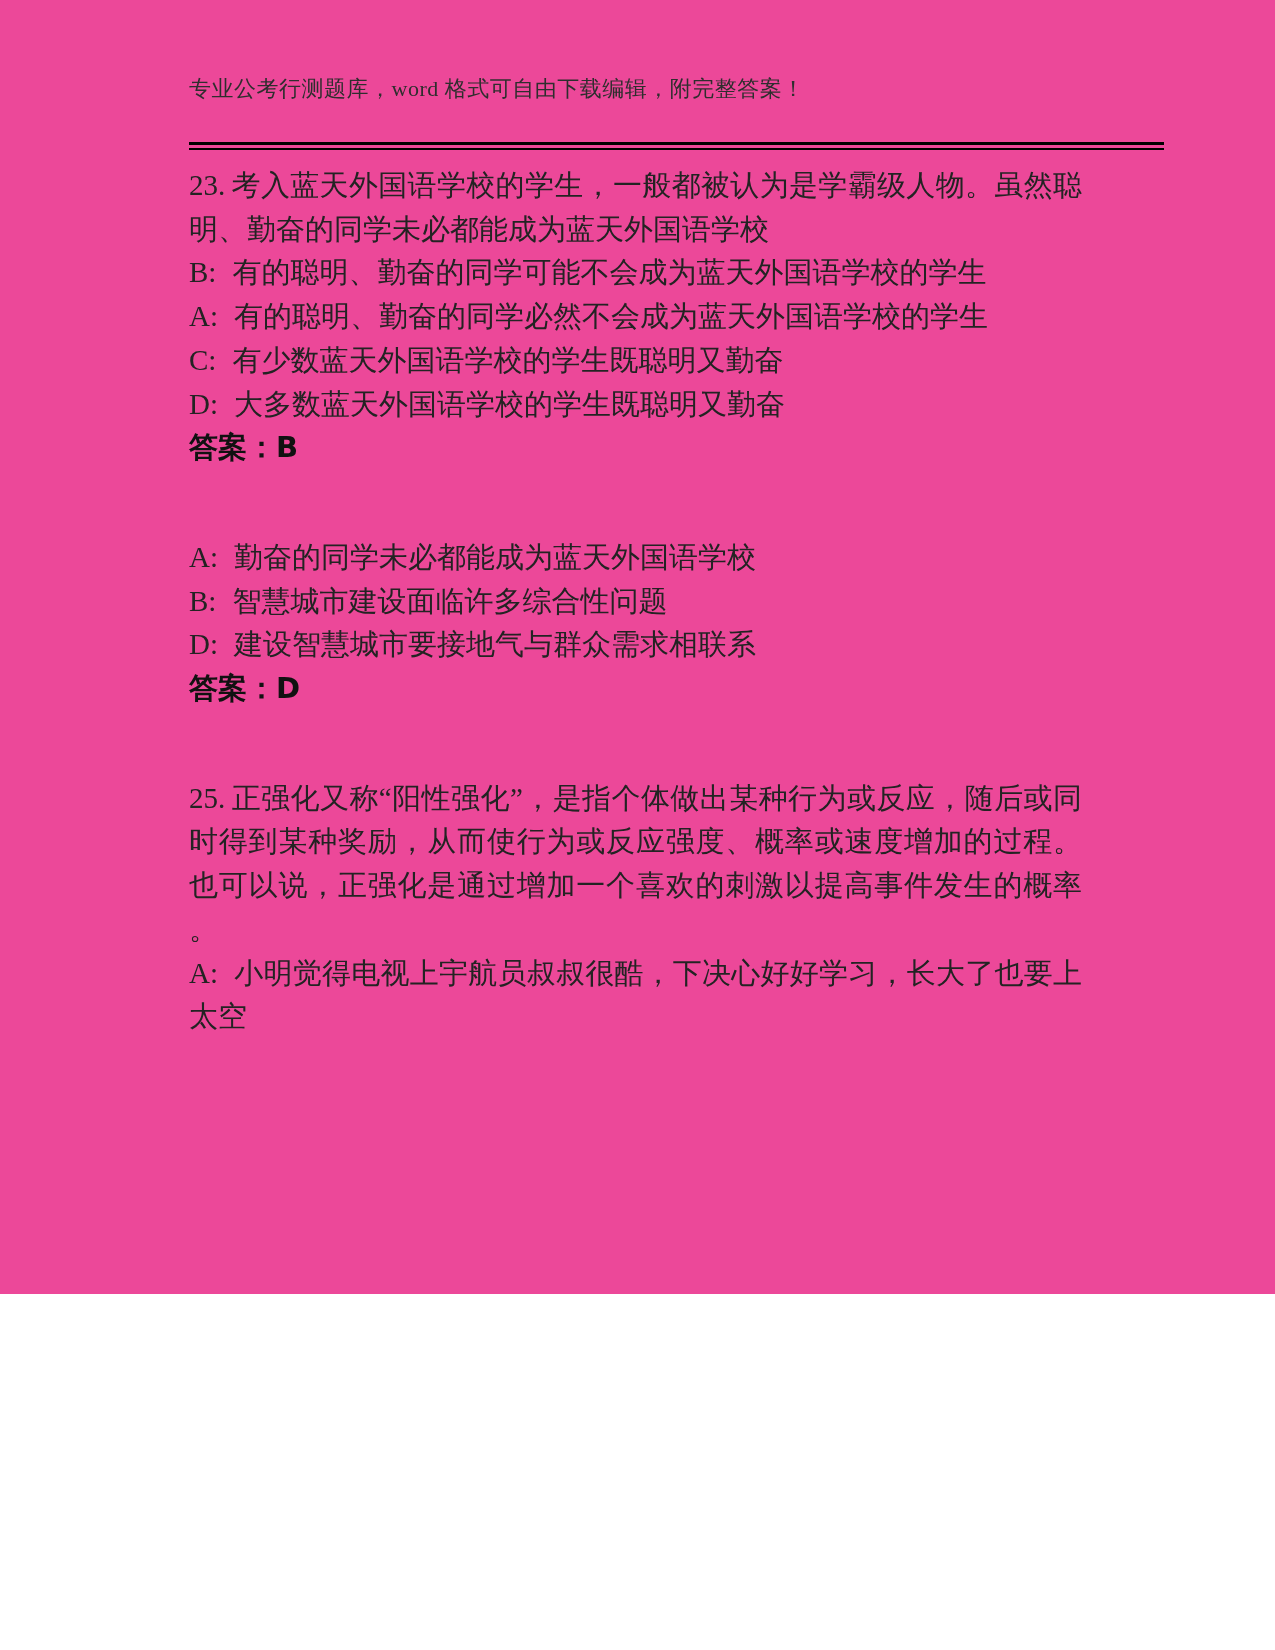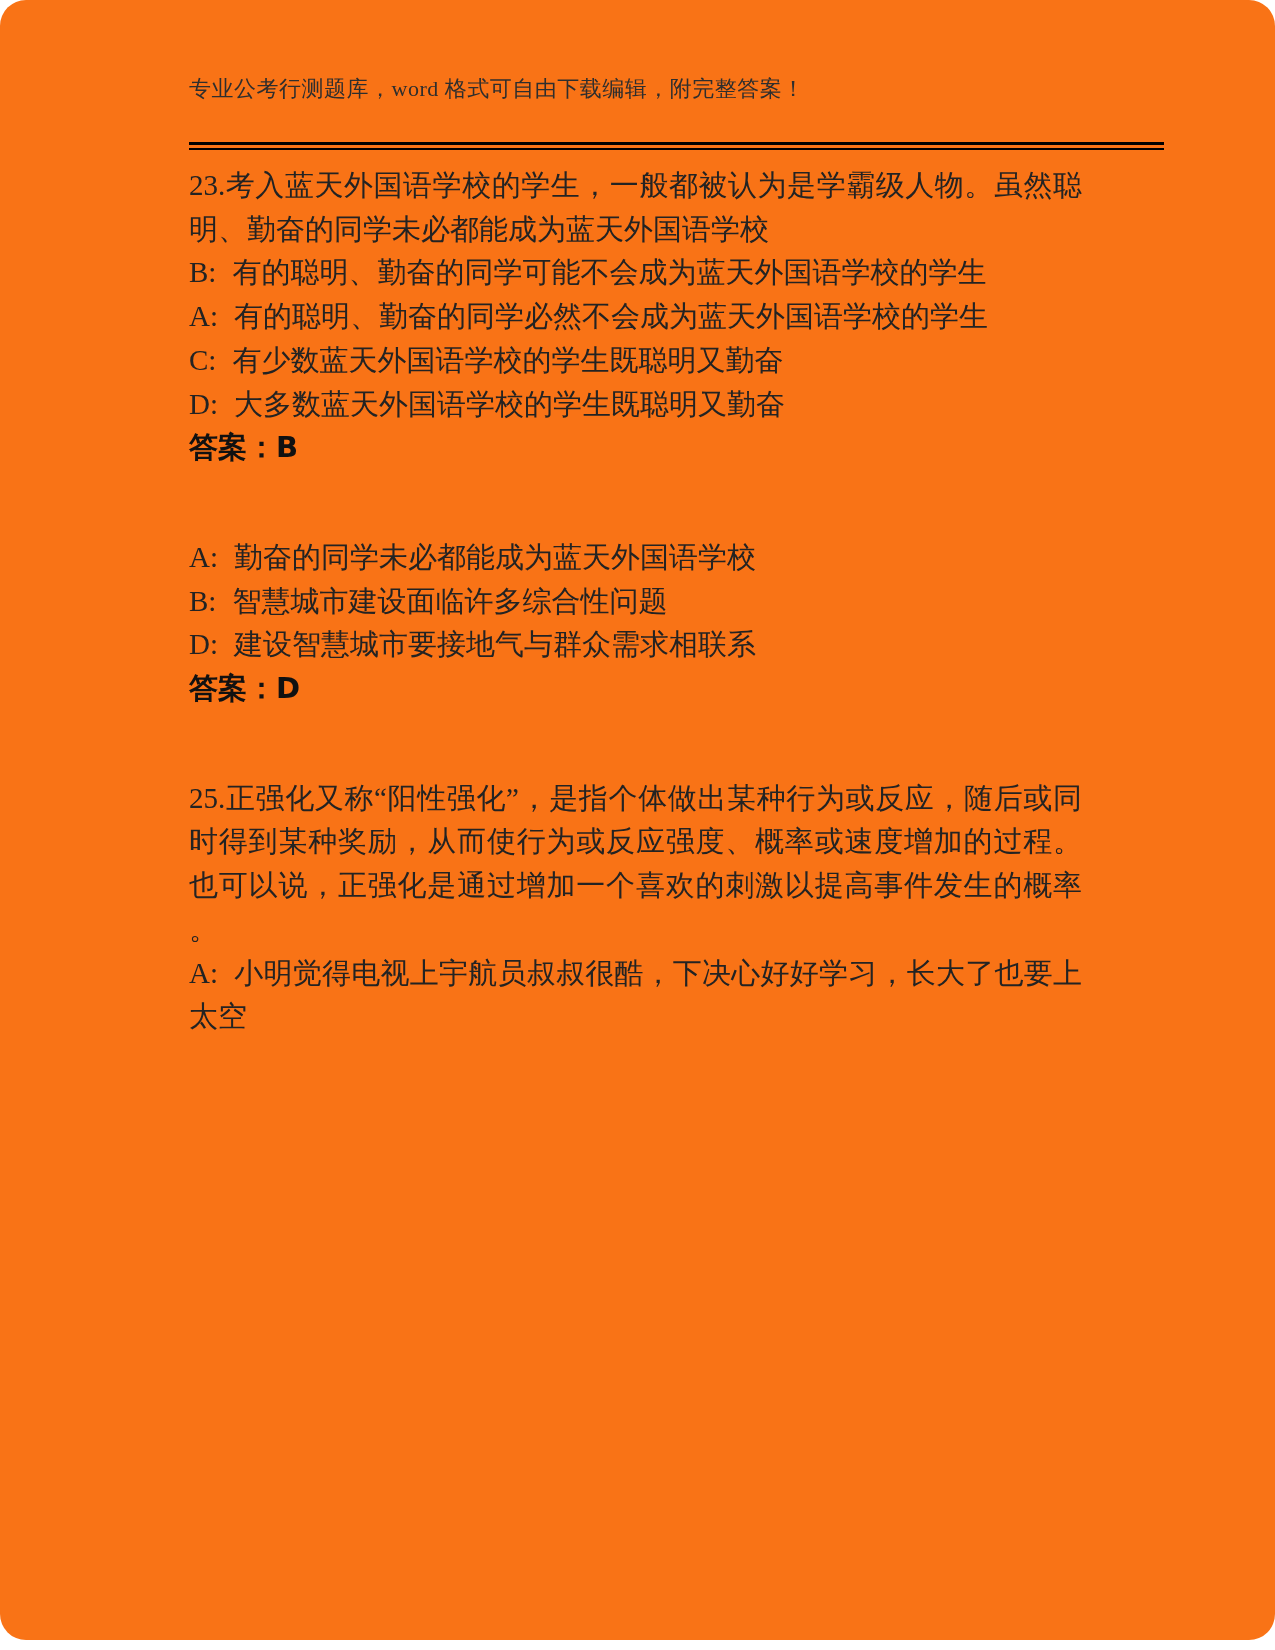--- a/index.html
+++ b/index.html
@@ -3,26 +3,25 @@
 <meta charset="utf-8">
 <style>
   html, body {
     margin: 0;
     padding: 0;
     background: #ffffff;
   }
   .page {
     position: relative;
     width: 1275px;
-    height: 1640px;
-    background: #f97316;
+    height: 1294px;
+    background: #ec4899;
     color: #232323;
     font-family: "Liberation Serif", "DejaVu Serif", serif;
     overflow: hidden;
-    border-radius: 26px;
   }
   .header {
     padding: 76px 111px 0 189px;
   }
   .header-text {
     margin: 0 0 40px 0;
     font-size: 22px;
     line-height: 26px;
     color: #2e2e2e;
     letter-spacing: 0.5px;
@@ -50,20 +49,21 @@
   .q + .q {
     margin-top: 66px;
   }
   .q p {
     margin: 0;
     text-align: justify;
     word-break: break-all;
     line-break: anywhere;
   }
   .qnum {
+    margin-right: 6px;
   }
   .opt-label {
     margin-right: 16px;
   }
   .answer {
     font-weight: 700;
     color: #111111;
   }
   .answer-value {
     font-family: "DejaVu Sans", sans-serif;

